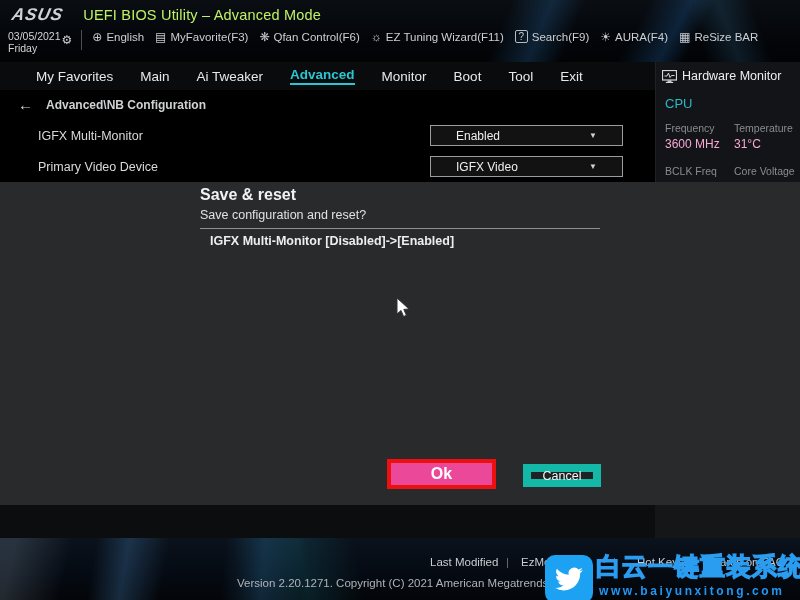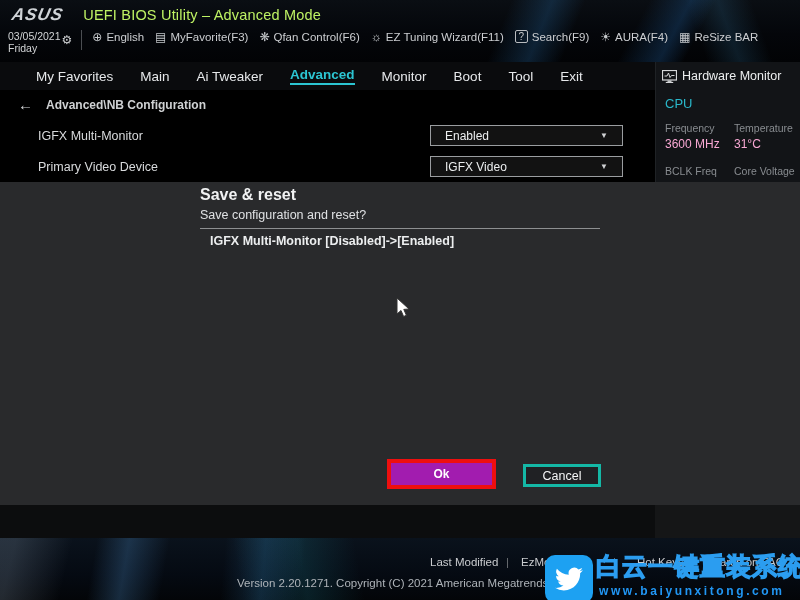--- a/index.html
+++ b/index.html
@@ -54,37 +54,37 @@
   .hw-cell-c { position:absolute; left:9px;  top:103px; }
   .hw-cell-d { position:absolute; left:78px; top:103px; }
 
   
   .breadcrumb { left:18px; top:96px; display:flex; align-items:center; gap:13px;
     font-size:12px; color:#cfd1d3; font-weight:bold; cursor:pointer; }
   .back-arrow { font-size:15px; font-weight:normal; color:#d4d6d8; }
   .setting-label { font-size:12.5px; color:#d8dadc; }
   .lbl1 { left:38px; top:129px; } .lbl2 { left:38px; top:160px; }
   .select { left:430px; width:193px; height:21px; background:#121212; border:1px solid #9a9da0;
-    display:flex; align-items:center; font-size:12px; color:#eceeef; padding:0 14px; cursor:pointer; }
+    display:flex; align-items:center; font-size:12px; color:#eceeef; padding:0 25px; cursor:pointer; }
   .sel1 { top:125px; } .sel2 { top:156px; }
   .select .caret { margin-left:auto; font-size:8px; color:#cfd1d3; }
 
   
   .overlay { left:0; top:182px; width:800px; height:323px; background:#292a2c; z-index:5; }
   .dlg-title { position:absolute; left:200px; top:4px; font-size:16px; font-weight:bold; color:#f1f2f3; }
   .dlg-question { position:absolute; left:200px; top:26px; font-size:12.5px; color:#dfe1e3; }
   .dlg-divider { position:absolute; left:200px; top:46px; width:400px; height:1px; background:#8d8f91; }
   .dlg-change { position:absolute; left:210px; font-size:12.5px; font-weight:bold; color:#eceeef; }
   .chg1 { top:52px; } .chg2 { top:69px; }
   .ok-annotation { position:absolute; left:387px; top:277px; width:109px; height:30px;
     border:4px solid #ee0f0f; }
-  .ok-button { width:100%; height:100%; background:#a21caf; color:#fff; font-size:12px; font-weight:bold;
+  .ok-button { width:100%; height:100%; background:#ec4899; color:#fff; font-size:16px; font-weight:bold;
     display:flex; align-items:center; justify-content:center; cursor:pointer; }
   .cancel-button { position:absolute; left:523px; top:282px; width:78px; height:23px; background:#202124;
-    border:3px solid #14b8a6; color:#f4f5f6; font-size:12.5px; display:flex; align-items:center;
+    border:8px solid #14b8a6; color:#f4f5f6; font-size:12.5px; display:flex; align-items:center;
     justify-content:center; cursor:pointer; }
   .cursor { position:absolute; left:396px; top:115px; z-index:7; }
 
   
   .black-strip { left:0; top:505px; width:800px; height:33px; background:#0c0d0e; z-index:4; }
   .black-strip-right { left:655px; top:505px; width:145px; height:33px; background:#151617; z-index:4; }
   .footer-bg { left:0; top:538px; width:800px; height:62px; z-index:4; background:#04070c;
     background-image:
       linear-gradient(103deg, rgba(150,170,190,.22) 2%, transparent 9%),
       linear-gradient(100deg, transparent 12%, rgba(70,130,185,.30) 16%, transparent 21%),

